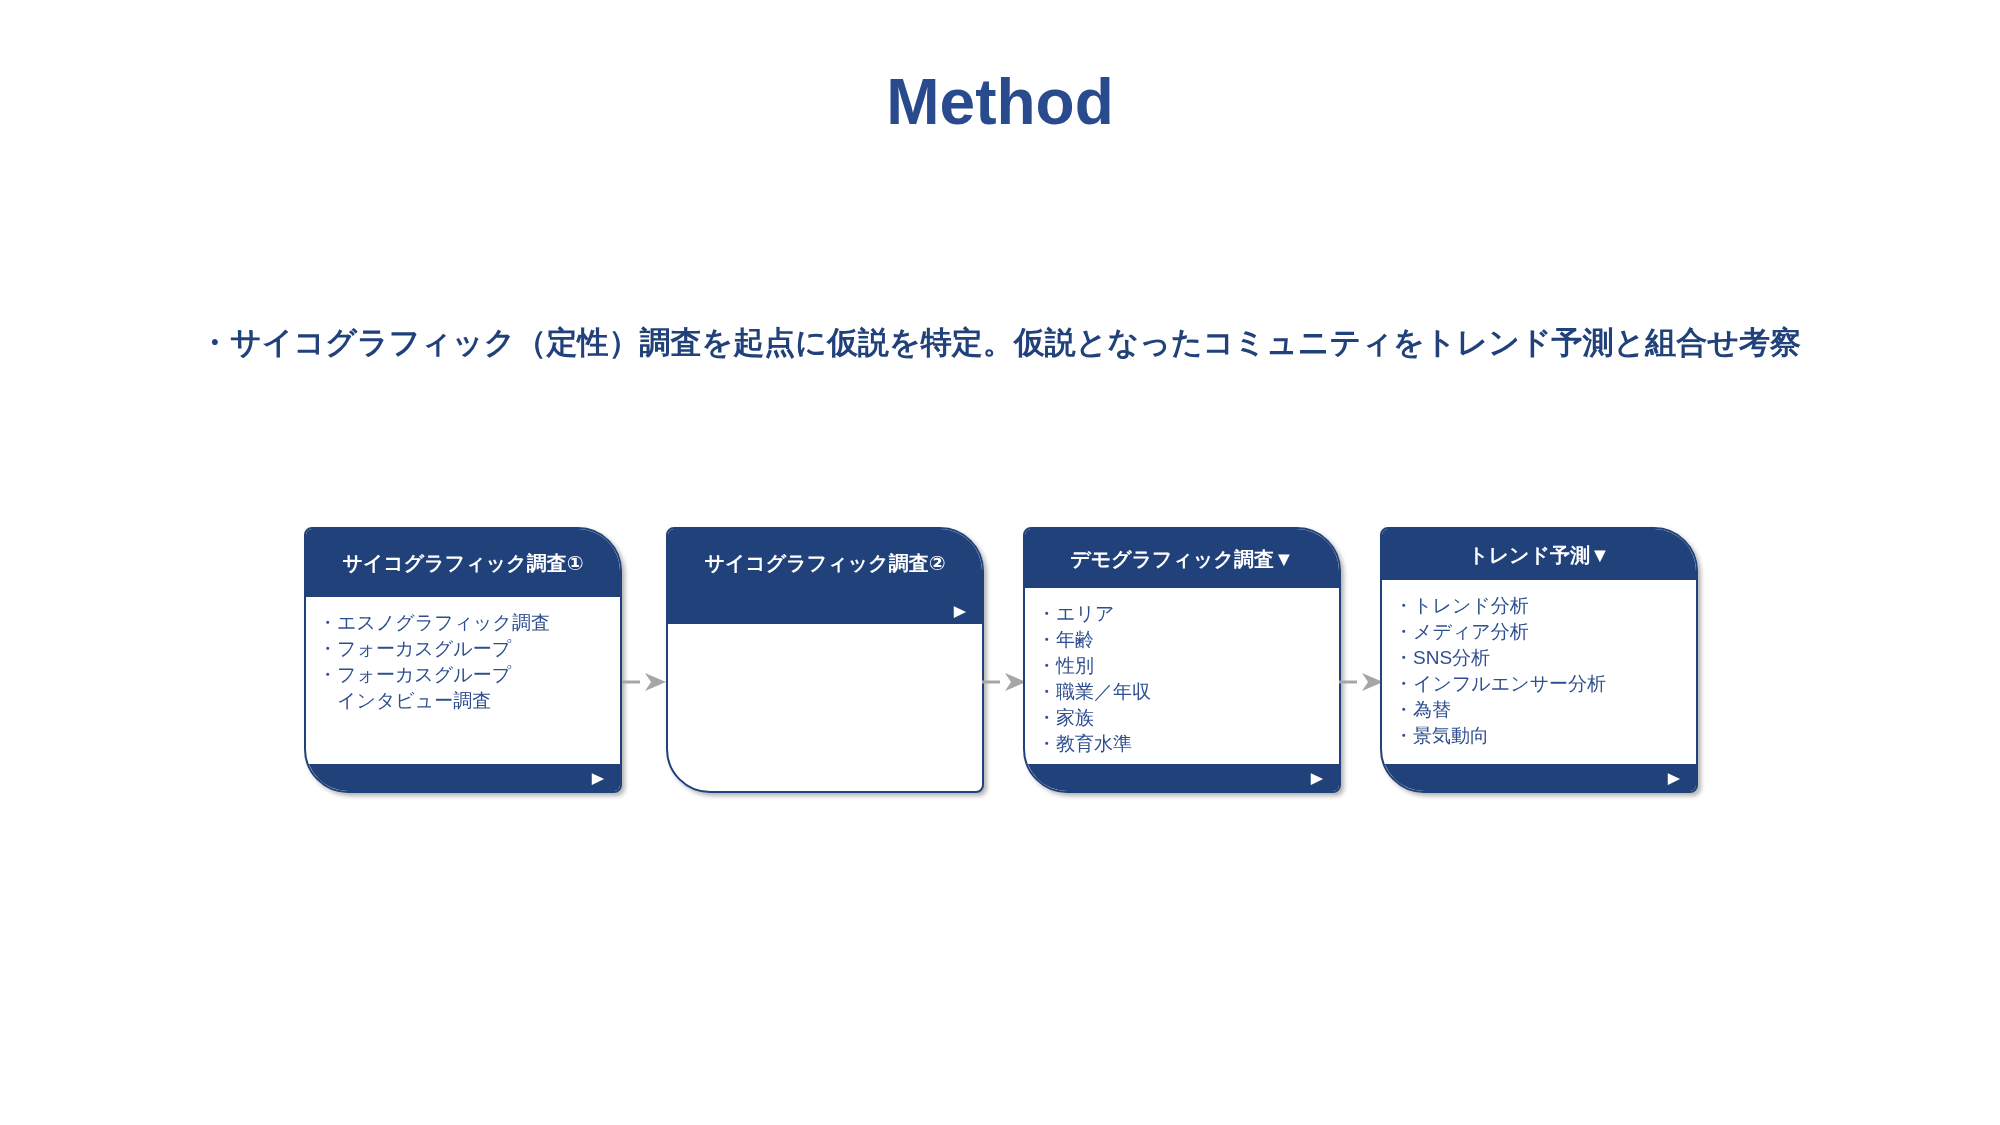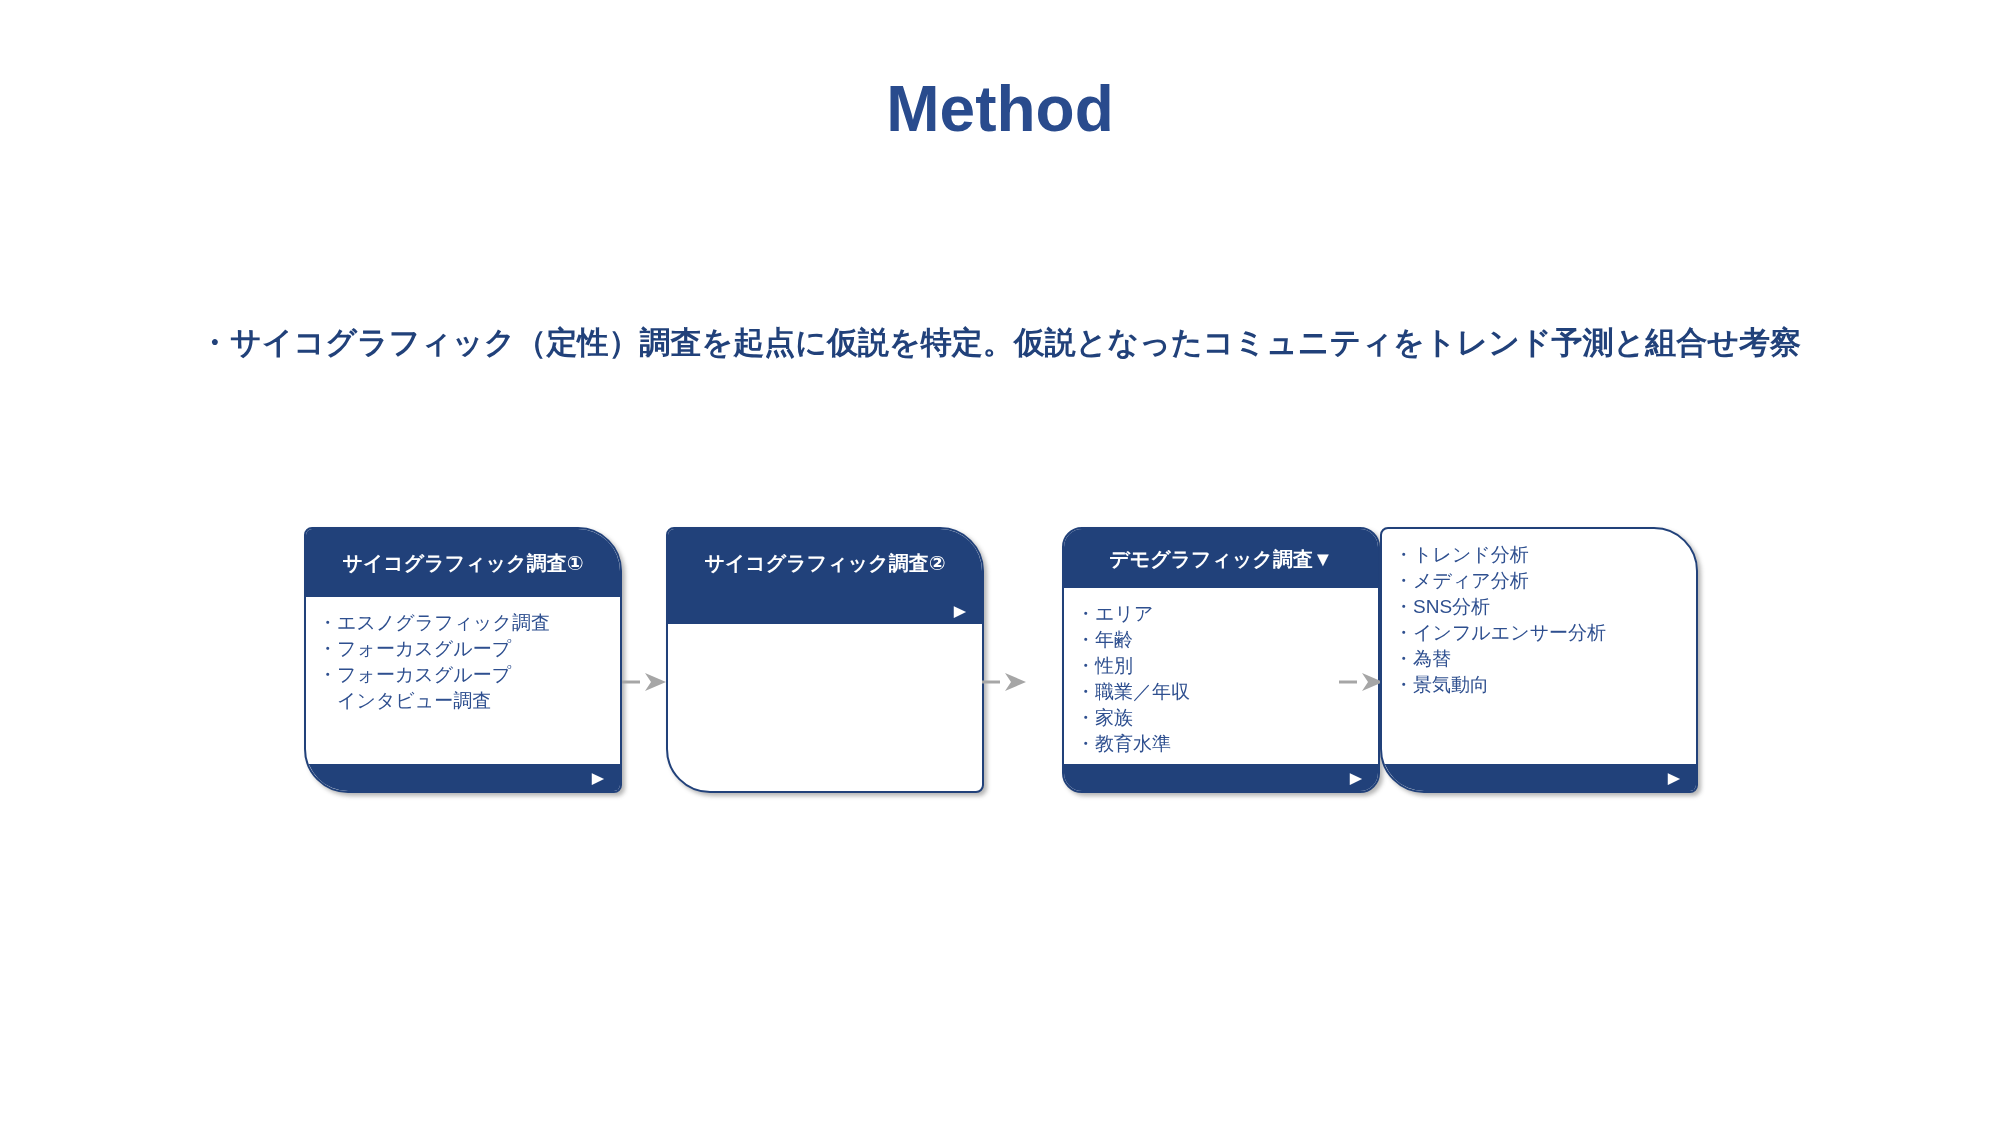--- a/index.html
+++ b/index.html
@@ -11,21 +11,21 @@
   html,body{margin:0;padding:0;background:#fff;}
   .slide{
     position:relative;
     width:2000px;height:1125px;
     background:#ffffff;
     font-family:"Liberation Sans","DejaVu Sans",sans-serif;
     overflow:hidden;
   }
   .page-title{
     position:absolute;top:66px;left:0;right:0;
-    margin:11px;text-align:center;
+    margin:4px;text-align:center;
     font-size:64px;font-weight:700;line-height:1;
     color:var(--title-blue);
     letter-spacing:0px;
   }
   .lead-bullet{
     position:absolute;left:199px;top:324px;right:60px;
     font-size:31px;font-weight:700;line-height:1.25;
     color:var(--navy);
     white-space:nowrap;
   }
@@ -34,21 +34,21 @@
     position:absolute;top:527px;width:318px;height:266px;
     box-sizing:border-box;
     background:#ffffff;
     border:2px solid var(--navy);
     border-radius:8px 44px 8px 44px; 
     box-shadow:3px 3px 4px rgba(90,90,90,0.45);
     display:flex;flex-direction:column;overflow:hidden;
   }
   .box1{left:304px;}
   .box2{left:666px;}
-  .box3{left:1062px;border-radius:20px;}
+  .box3{left:1023px;}
   .box4{left:1380px;}
   .box-header{
     background:var(--navy);color:#ffffff;
     display:flex;align-items:center;justify-content:center;
     font-weight:700;font-size:20px;line-height:1;
     flex:0 0 auto;
   }
   .box1 .box-header,.box2 .box-header{height:68px;}
   .box3 .box-header{height:59px;}
   .box4 .box-header{height:51px;}
@@ -143,20 +143,23 @@
     </div>
 
     <div class="arrow arrow3">
       <svg width="48" height="24" viewBox="0 0 48 24" aria-hidden="true">
         <line class="arrow-line" x1="2" y1="12" x2="20" y2="12"></line>
         <path class="arrow-head" d="M25,3 L46,12 L25,21 L31,12 Z"></path>
       </svg>
     </div>
 
     <div class="box box4">
+      <div class="box-header">
+        <span>トレンド予測▼</span>
+      </div>
       <div class="box-body">
           <div class="box-item">・トレンド分析</div>
           <div class="box-item">・メディア分析</div>
           <div class="box-item">・SNS分析</div>
           <div class="box-item">・インフルエンサー分析</div>
           <div class="box-item">・為替</div>
           <div class="box-item">・景気動向</div>
         </div>
       <div class="box-footer">
         <span class="play-icon">▶</span>

